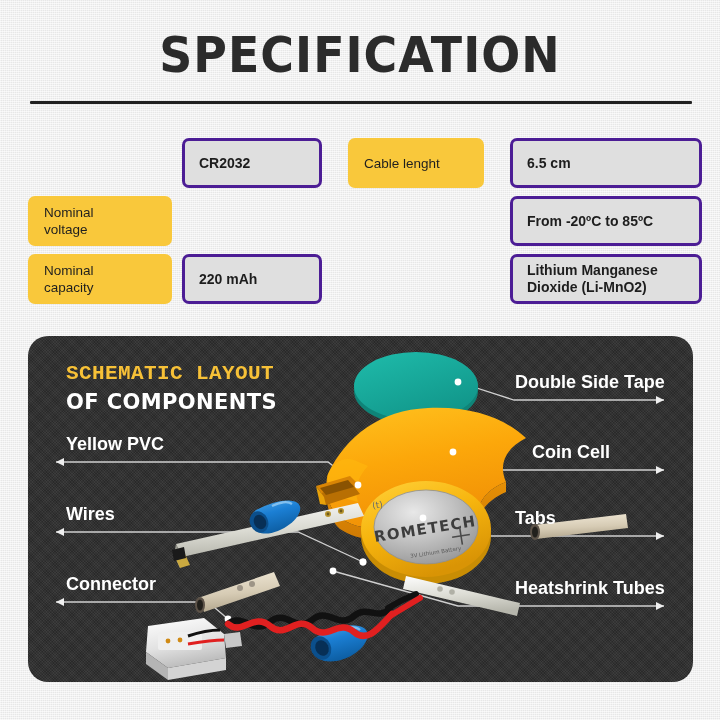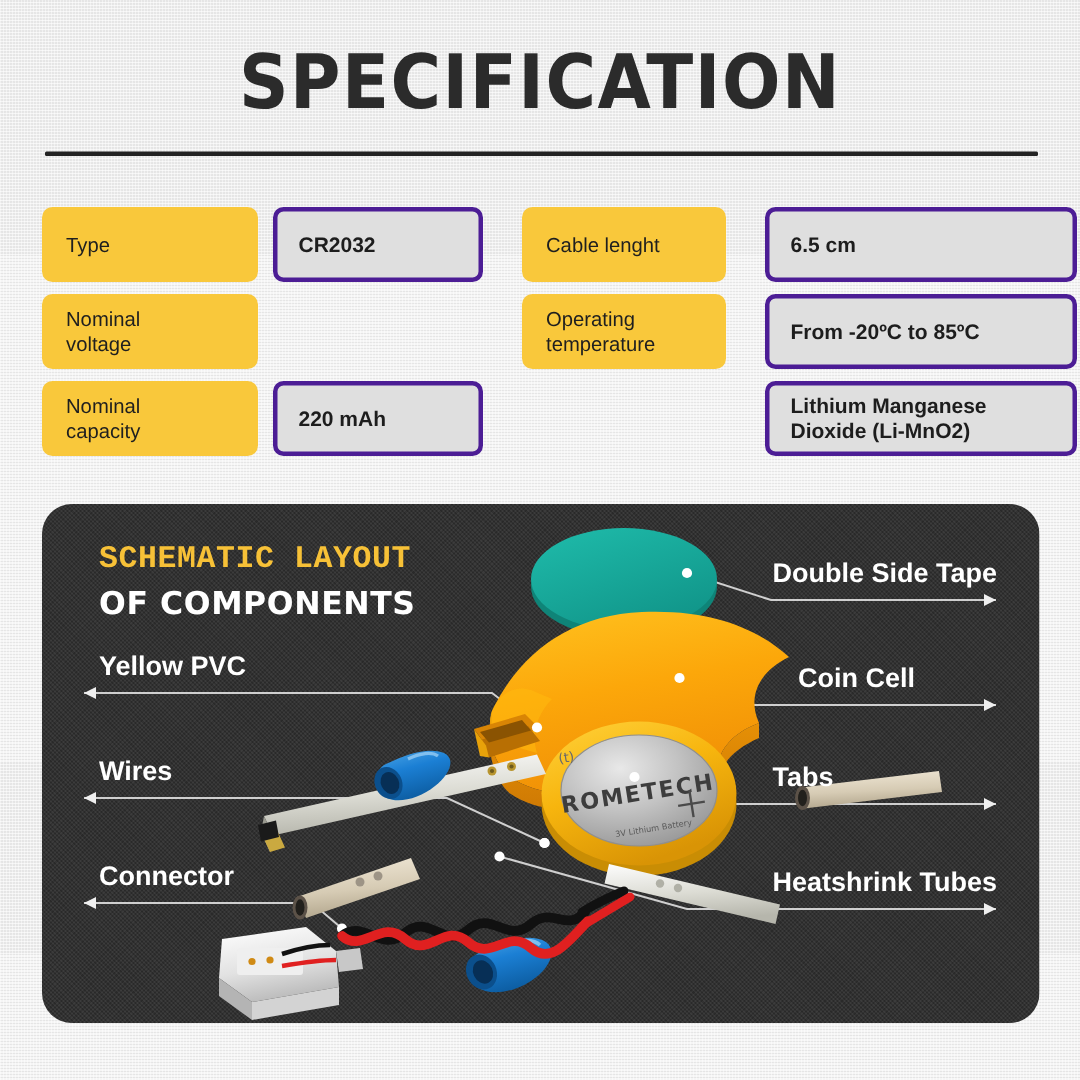--- a/index.html
+++ b/index.html
@@ -54,21 +54,21 @@
     position:absolute;top:0;bottom:0;
     background:#dfdfdf;border:3px solid #4c1d95;border-radius:7px;
     display:flex;align-items:center;
     padding:0 14px;box-sizing:border-box;
     font-size:14px;color:#1d1d1d;font-weight:bold;
     line-height:17px;
   }
   .left .spec-key{width:144px;}
   .left .spec-val{left:154px;width:140px;}
   .right .spec-key{width:136px;}
-  .right .spec-val{left:162px;width:208px;}
+  .right .spec-val{left:162px;width:192px;}
 
   
   .diagram{
     position:absolute;left:28px;top:336px;width:665px;height:346px;
     border-radius:20px;
     background-color:#2e2e2e;
     background-image:
       repeating-linear-gradient(45deg, rgba(255,255,255,.035) 0 1px, rgba(0,0,0,.06) 1px 2px),
       repeating-linear-gradient(-45deg, rgba(255,255,255,.03) 0 1px, rgba(0,0,0,.05) 1px 2px);
     overflow:hidden;
@@ -95,39 +95,37 @@
 
 <div class="page-bg"></div>
 
 <div class="header-title">SPECIFICATION</div>
 <div class="header-rule"></div>
 
 <div class="spec-grid">
 
   <div class="spec-col left">
     <div class="spec-row">
-      <div class="spec-key">Type</div>
       <div class="spec-val">CR2032</div>
     </div>
     <div class="spec-row">
       <div class="spec-key">Nominal<br>voltage</div>
     </div>
     <div class="spec-row">
       <div class="spec-key">Nominal<br>capacity</div>
       <div class="spec-val">220 mAh</div>
     </div>
   </div>
 
   <div class="spec-col right">
     <div class="spec-row">
       <div class="spec-key">Cable lenght</div>
       <div class="spec-val">6.5 cm</div>
     </div>
     <div class="spec-row">
-      <div class="spec-key">Operating<br>temperature</div>
       <div class="spec-val">From -20ºC to 85ºC</div>
     </div>
     <div class="spec-row">
       <div class="spec-val">Lithium Manganese<br>Dioxide (Li-MnO2)</div>
     </div>
   </div>
 </div>
 
 <div class="diagram">
 

